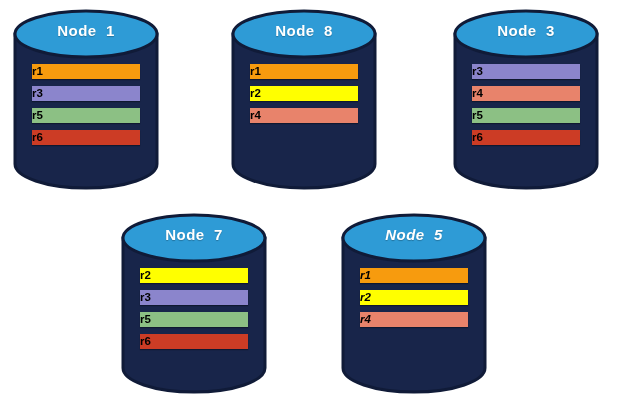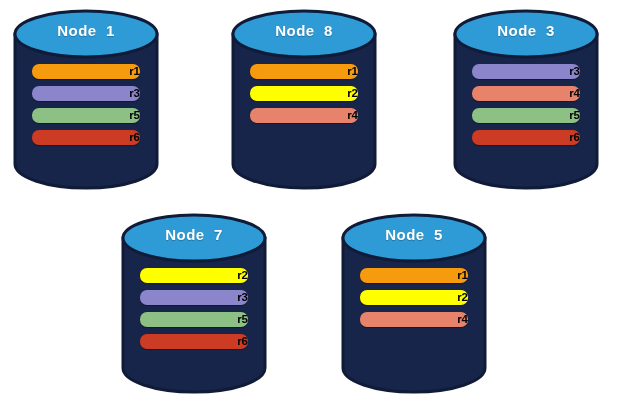--- a/index.html
+++ b/index.html
@@ -56,26 +56,26 @@
     position: absolute;
     left: 20px;
     right: 20px;
     top: 56px;
     display: flex;
     flex-direction: column;
     gap: 7px;
   }
   .shard {
     height: 15px;
-    border-radius: 7px;
+    border-radius: 0;
     color: #000000;
     font-size: 11.5px;
     font-weight: bold;
     line-height: 15px;
-    text-align: right;
+    text-align: left;
     box-shadow: 0 1px 1px rgba(0,0,0,0.35);
   }
   
   .row-bottom .shards { top: 56px; }
 </style>
 </head>
 <body>
 
 <div id="canvas">
     <div class="node" style="left: 12px; top: 8px;">
@@ -130,21 +130,21 @@
       <div class="node-content">
         <div class="node-title">Node  7</div>
         <div class="shards">
           <div class="shard" style="background: rgb(255, 255, 0);">r2</div>
           <div class="shard" style="background: rgb(139, 133, 204);">r3</div>
           <div class="shard" style="background: rgb(140, 192, 132);">r5</div>
           <div class="shard" style="background: rgb(204, 60, 37);">r6</div>
         </div>
       </div>
     </div>
-    <div class="node row-bottom" style="left: 340px; top: 212px;">
+    <div class="node row-bottom" style="left: 340px; top: 212px; font-style: italic;">
       <svg class="node-body" viewBox="0 0 148 182" preserveAspectRatio="none">
         <path d="M3,26 L3,156 A71,24 0 0 0 145,156 L145,26 Z" fill="#18254A" stroke="#101B38" stroke-width="3"></path>
         <ellipse cx="74" cy="26" rx="71" ry="23" fill="#2E9BD6" stroke="#101B38" stroke-width="3"></ellipse>
       </svg>
       <div class="node-content">
         <div class="node-title">Node  5</div>
         <div class="shards">
           <div class="shard" style="background: rgb(247, 155, 14);">r1</div>
           <div class="shard" style="background: rgb(255, 255, 0);">r2</div>
           <div class="shard" style="background: rgb(232, 131, 107);">r4</div>

